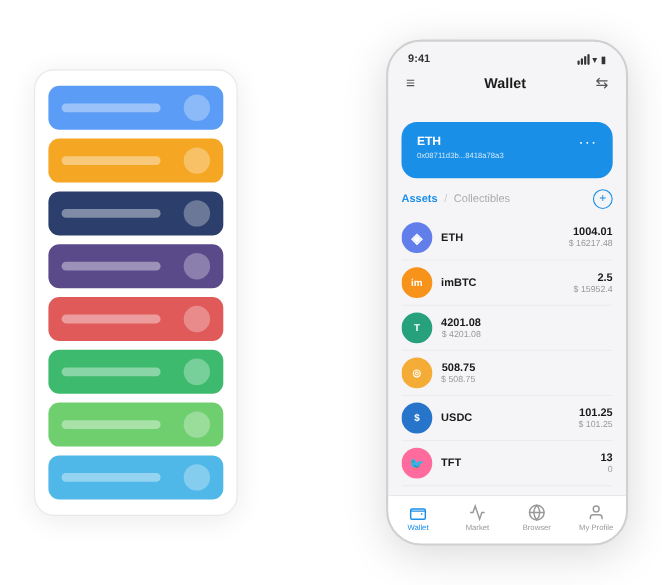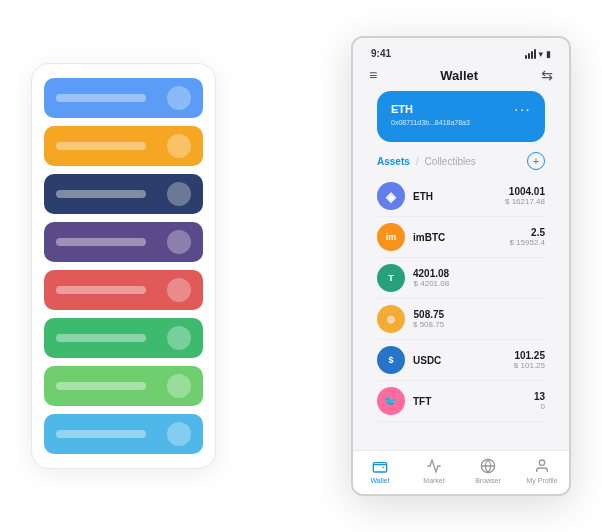--- a/index.html
+++ b/index.html
@@ -78,21 +78,21 @@
 
     
     .phone {
       position: absolute;
       right: 10px;
       top: 50%;
       transform: translateY(-50%);
       width: 220px;
       height: 460px;
       background: #f5f5f7;
-      border-radius: 12px;
+      border-radius: 32px;
       border: 2px solid #d0d0d0;
       box-shadow: 0 8px 40px rgba(0,0,0,0.15);
       overflow: hidden;
       z-index: 2;
       display: flex;
       flex-direction: column;
     }
 
     .phone-status-bar {
       display: flex;
@@ -125,22 +125,23 @@
 
     .header-menu { font-size: 14px; color: #555; }
     .header-title { font-size: 13px; font-weight: 600; color: #1a1a1a; }
     .header-expand { font-size: 14px; color: #555; }
 
     .phone-content {
       flex: 1;
       overflow: hidden;
       display: flex;
       flex-direction: column;
-      padding: 0 24px;
+      padding: 0 12px;
       background: #f5f5f7;
+      margin-top: 20px;
     }
 
     
     .eth-card {
       background: #1a8fe8;
       border-radius: 14px;
       padding: 10px 14px;
       margin-bottom: 10px;
       color: white;
       position: relative;

